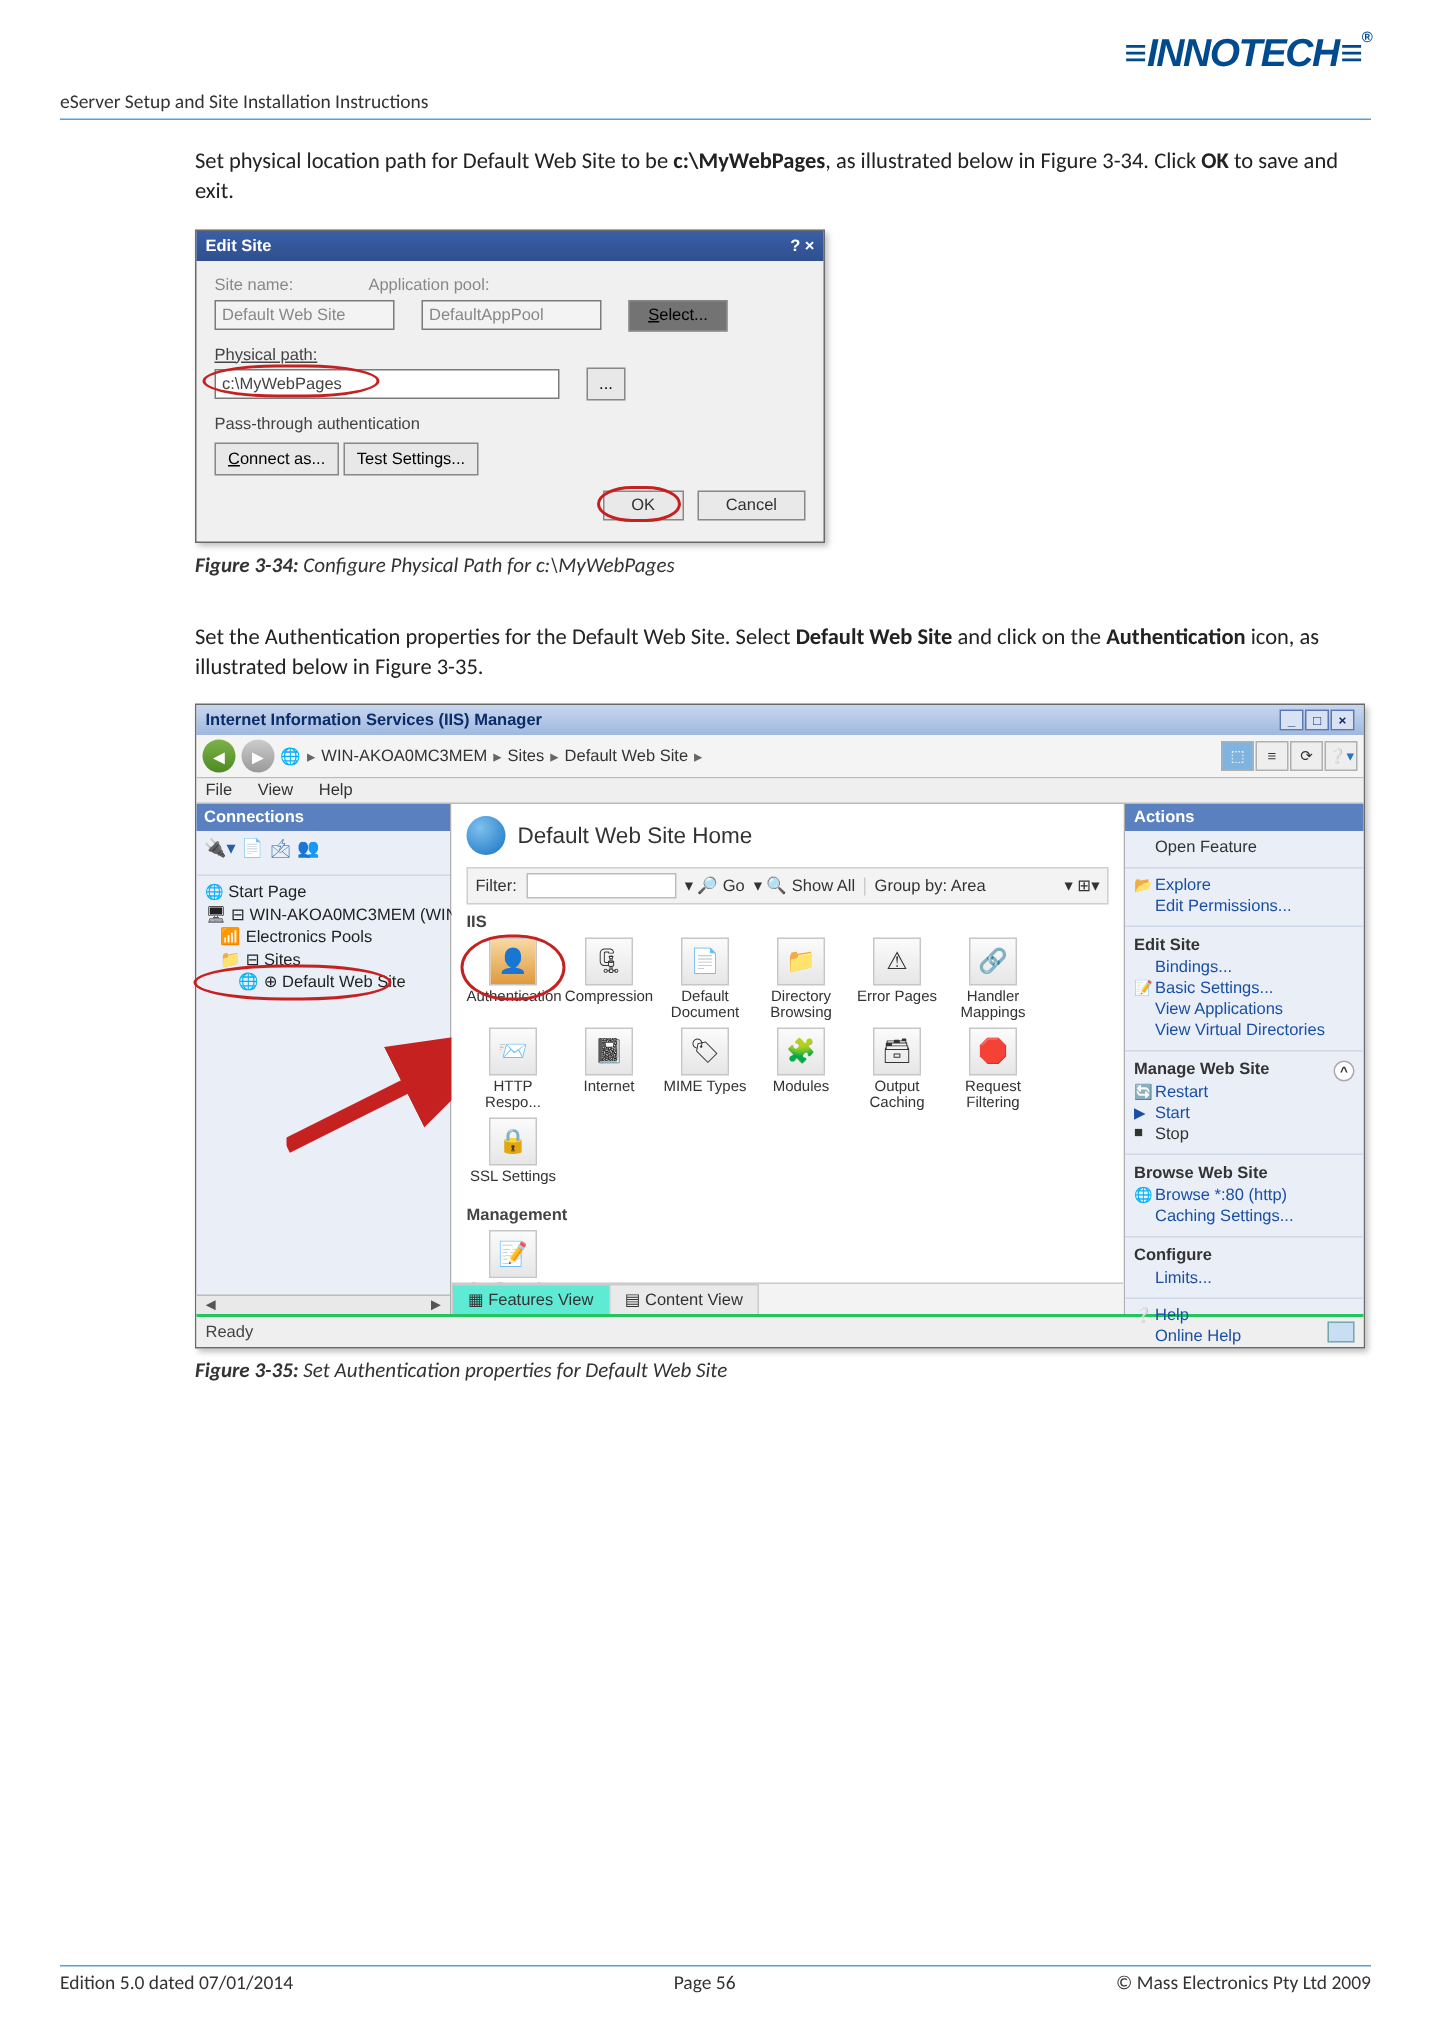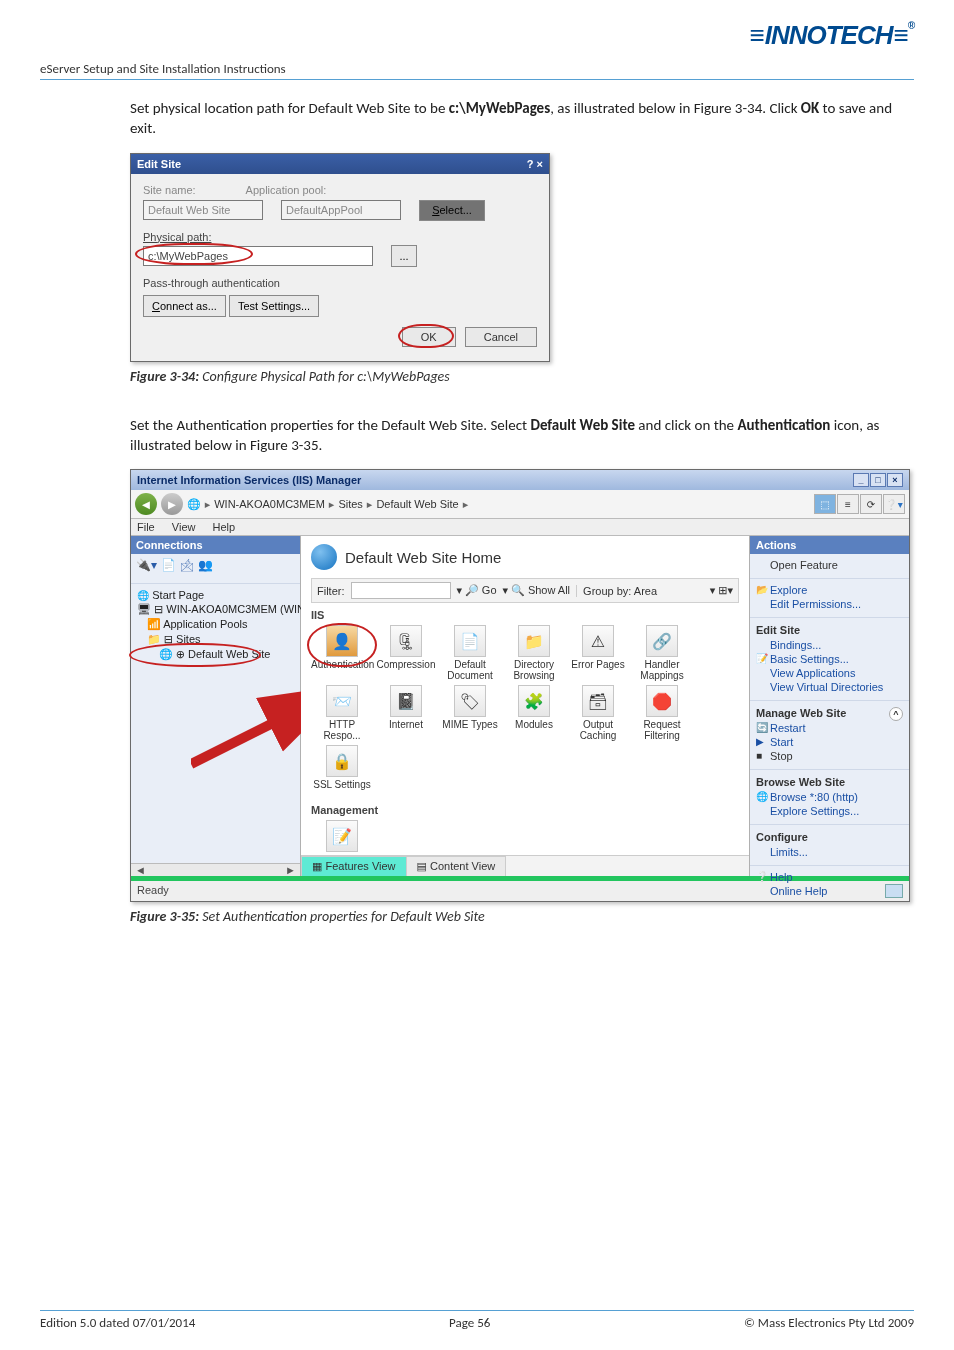--- a/index.html
+++ b/index.html
@@ -103,21 +103,21 @@
   .iis .actions a.plain { color:#333; }
   .iis .actions .ic::before { position:absolute; left:0; top:1px; font-size:10px; }
   .iis .actions .explore::before { content:"📂"; }
   .iis .actions .basic::before { content:"📝"; }
   .iis .actions .restart::before { content:"🔄"; }
   .iis .actions .start::before { content:"▶"; color:#1a4fa4; }
   .iis .actions .stop::before { content:"■"; color:#333; }
   .iis .actions .browse::before { content:"🌐"; }
   .iis .actions .help::before { content:"❔"; color:#2a7; }
   .iis .actions .chev { float:right; display:inline-block; width:14px; height:14px; border:1px solid #aaa; border-radius:50%; font-size:9px; line-height:12px; text-align:center; background:#fff; }
-  .iis .status { background:#efefef; border-top:5px solid #22c55e; padding:3px 6px; font-size:11px; color:#444; display:flex; justify-content:space-between; }
+  .iis .status { background:#efefef; border-top:2px solid #22c55e; padding:3px 6px; font-size:11px; color:#444; display:flex; justify-content:space-between;align-items:center; }
   .iis .status .cfg { width:18px; height:14px; background:#c9def2; border:1px solid #7aa; }
   .iis .scroll { display:flex; justify-content:space-between; background:#e9e9e9; border-top:1px solid #bbb; }
   .iis .scroll span { padding:0 4px; font-size:11px; color:#555; }
 
   .footer {
     position:absolute; bottom:20px; left:40px; right:40px;
     border-top:1.5px solid #56a0d3; padding-top:4px;
     display:flex; justify-content:space-between; font-size:13px; color:#333;
   }
 
@@ -225,21 +225,21 @@
       <div class="hdr">Connections</div>
       <div class="tbuttons">
         <span>🔌▾</span>
           <span>📄</span>
           <span>🖄</span>
           <span>👥</span>
       </div>
       <div class="tree">
         <div class="node globe">Start Page</div>
         <div class="node srv">⊟ <span>WIN-AKOA0MC3MEM (WIN-AKO</span></div>
-        <div class="node indent1 pool">Application Pools</div>
+        <div class="node indent1 pool">Electronics Pools</div>
         <div class="node indent1 sites">⊟ <span>Sites</span></div>
         <div class="node indent2 world" style="position:relative">
           ⊕ <span>Default Web Site</span>
           <span class="circle2" style="left:-6px; top:-4px;"></span>
         </div>
 
         <svg class="arrow-svg" style="left:60px; top:100px;" width="180" height="90">
           <defs>
               <marker id="ah1" markerWidth="10" markerHeight="10" refX="8" refY="3" orient="auto">
                 <path d="M0,0 L0,6 L9,3 z" fill="#c62121"></path>
@@ -311,21 +311,21 @@
       </div>
       <div class="grp">
         <div class="b"><span>Manage Web Site</span><span class="chev">^</span></div>
         <a class="ic restart">Restart</a>
         <a class="ic start">Start</a>
         <a class="ic stop plain">Stop</a>
       </div>
       <div class="grp">
         <div class="b">Browse Web Site</div>
         <a class="ic browse">Browse *:80 (http)</a>
-        <a>Explore Settings...</a>
+        <a>Caching Settings...</a>
       </div>
       <div class="grp">
         <div class="b">Configure</div>
         <a>Limits...</a>
       </div>
       <div class="grp" style="border-bottom:none">
         <a class="ic help">Help</a>
         <a>Online Help</a>
       </div>
     </div>

